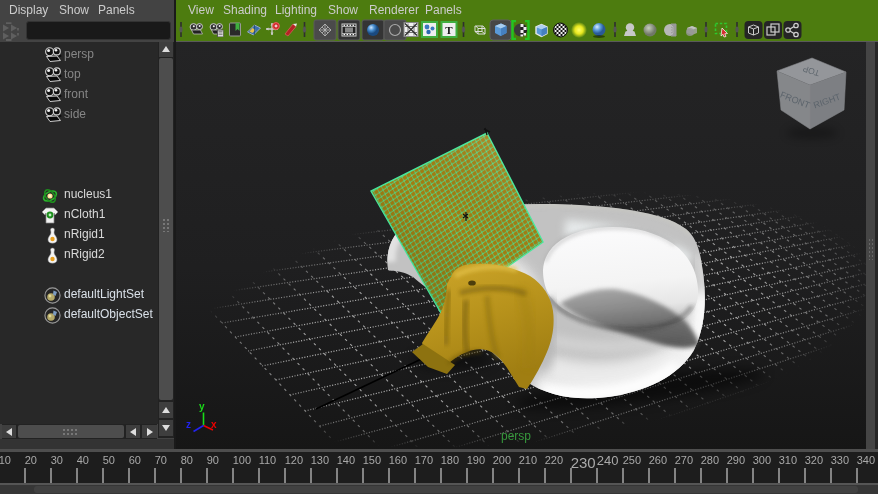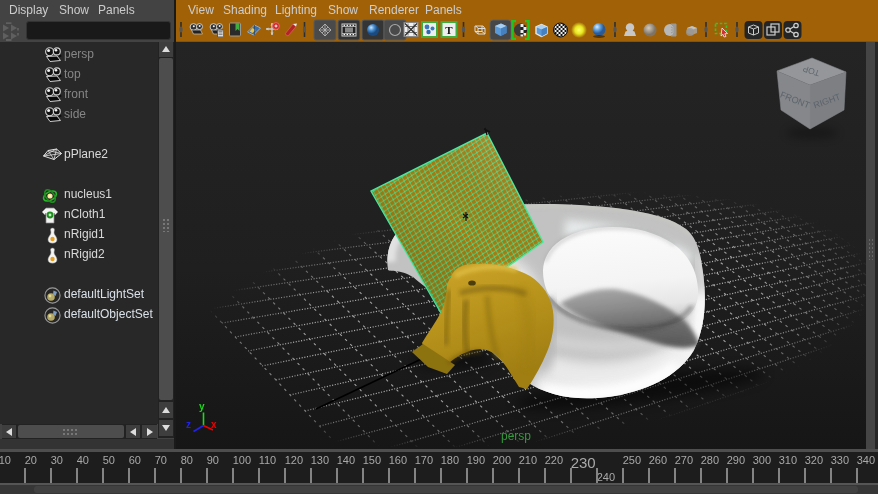--- a/index.html
+++ b/index.html
@@ -61,29 +61,20 @@
 <div style="position:absolute;left:44px;top:2px;"><svg width="18" height="17" viewBox="0 0 18 17">
             <circle cx="5.6" cy="4.8" r="4" fill="#111" stroke="#d0d0d0" stroke-width="1.1"></circle>
             <circle cx="12.8" cy="4.4" r="3.5" fill="#111" stroke="#d0d0d0" stroke-width="1.1"></circle>
             <circle cx="4.6" cy="3.6" r="1.5" fill="#f2f2f2"></circle>
             <circle cx="12" cy="3.2" r="1.3" fill="#f2f2f2"></circle>
             <path d="M2.5 9.5 L13 9 L16.5 13.5 L6 14.5 Z" fill="#090909" stroke="#cfcfcf" stroke-width="1"></path>
             <path d="M15 8.5 L17 8 L17.5 9.5 L15.5 10 Z" fill="#0a0a0a"></path>
           </svg></div>
 <div style="position:absolute;left:64px;top:2px;font-size:12px;color:#868686;white-space:nowrap">side</div>
       </div>
-      <div style="position:absolute;left:0;top:103px;width:157px;height:20px;">
-<div style="position:absolute;left:42px;top:2px;"><svg width="21" height="16" viewBox="0 0 21 16">
-            <g stroke="#e0e0e0" stroke-width="1" fill="#2e2e2e">
-              <path d="M6 3.5 L14.5 2 L19.5 6.5 L12 12.5 L1.5 9 Z"></path>
-              <path d="M6 3.5 L12 12.5 M14.5 2 L12 12.5 M1.5 9 L14.5 2 M6 3.5 L19.5 6.5 M1.5 9 L19.5 6.5" fill="none" stroke-width="0.8"></path>
-            </g>
-          </svg></div>
-<div style="position:absolute;left:64px;top:2px;font-size:12px;color:#d9d9d9;white-space:nowrap">pPlane2</div>
-      </div>
       <div style="position:absolute;left:0;top:143px;width:157px;height:20px;">
 <div style="position:absolute;left:41px;top:2px;"><svg width="18" height="18" viewBox="0 0 18 18">
             <ellipse cx="9" cy="9" rx="7" ry="4.2" fill="none" stroke="#2ab52a" stroke-width="1.6" transform="rotate(-30 9 9)"></ellipse>
             <ellipse cx="9" cy="9" rx="7" ry="4.2" fill="none" stroke="#1e8f1e" stroke-width="1.6" transform="rotate(55 9 9)"></ellipse>
             <circle cx="9" cy="9" r="2.6" fill="#ffe28a"></circle>
             <circle cx="9" cy="9" r="1.4" fill="#fff7d0"></circle>
           </svg></div>
 <div style="position:absolute;left:64px;top:2px;font-size:12px;color:#d9d9d9;white-space:nowrap">nucleus1</div>
       </div>
       <div style="position:absolute;left:0;top:163px;width:157px;height:20px;text-decoration:underline;">
@@ -155,21 +146,21 @@
       </div>
     <div class="abs" style="left:140px;top:1px;width:15px;height:13px;background:#3e3e3e">
         <div style="width:0;height:0;margin:3px auto;border-top:4px solid transparent;border-bottom:4px solid transparent;border-left:6px solid #ddd"></div>
       </div>
   </div>
   <div class="abs" style="left:0;top:439px;width:176px;height:13px;background:#333"></div>
 </div>
 
 <div class="abs" style="left:174px;top:0;width:2px;height:452px;background:#1a1a1a"></div>
 
-<div class="abs" style="left:176px;top:0;width:702px;height:336px;background:#a16207">
+<div class="abs" style="left:176px;top:0;width:702px;height:336px;background:#4d7c0f">
   <div class="abs" style="left:0;top:0;width:702px;height:19px">
     <span class="abs" style="left:12px;top:3px;font-size:12px;color:#ccc">View</span>
     <span class="abs" style="left:47px;top:3px;font-size:12px;color:#ccc">Shading</span>
     <span class="abs" style="left:99px;top:3px;font-size:12px;color:#ccc">Lighting</span>
     <span class="abs" style="left:152px;top:3px;font-size:12px;color:#ccc">Show</span>
     <span class="abs" style="left:193px;top:3px;font-size:12px;color:#ccc">Renderer</span>
     <span class="abs" style="left:249px;top:3px;font-size:12px;color:#ccc">Panels</span>
   </div>
   <svg class="abs" style="left:-176px;top:0" width="878" height="42" viewBox="0 0 878 42">
       <svg x="178" y="21" width="6" height="17" viewBox="0 0 6 17">
@@ -574,21 +565,21 @@
     <div style="position:absolute;left:336.7px;top:2px;font-size:11px;color:#a9a9a9">140</div>
     <div style="position:absolute;left:362.7px;top:2px;font-size:11px;color:#a9a9a9">150</div>
     <div style="position:absolute;left:388.7px;top:2px;font-size:11px;color:#a9a9a9">160</div>
     <div style="position:absolute;left:414.7px;top:2px;font-size:11px;color:#a9a9a9">170</div>
     <div style="position:absolute;left:440.7px;top:2px;font-size:11px;color:#a9a9a9">180</div>
     <div style="position:absolute;left:466.7px;top:2px;font-size:11px;color:#a9a9a9">190</div>
     <div style="position:absolute;left:492.7px;top:2px;font-size:11px;color:#a9a9a9">200</div>
     <div style="position:absolute;left:518.7px;top:2px;font-size:11px;color:#a9a9a9">210</div>
     <div style="position:absolute;left:544.7px;top:2px;font-size:11px;color:#a9a9a9">220</div>
     <div style="position:absolute;left:570.7px;top:2px;font-size:15px;color:#a9a9a9">230</div>
-    <div style="position:absolute;left:596.7px;top:19px;font-size:11px;color:#a9a9a9">240</div>
+    <div style="position:absolute;left:596.7px;top:1px;font-size:13px;color:#a9a9a9">240</div>
     <div style="position:absolute;left:622.7px;top:2px;font-size:11px;color:#a9a9a9">250</div>
     <div style="position:absolute;left:648.7px;top:2px;font-size:11px;color:#a9a9a9">260</div>
     <div style="position:absolute;left:674.7px;top:2px;font-size:11px;color:#a9a9a9">270</div>
     <div style="position:absolute;left:700.7px;top:2px;font-size:11px;color:#a9a9a9">280</div>
     <div style="position:absolute;left:726.7px;top:2px;font-size:11px;color:#a9a9a9">290</div>
     <div style="position:absolute;left:752.7px;top:2px;font-size:11px;color:#a9a9a9">300</div>
     <div style="position:absolute;left:778.7px;top:2px;font-size:11px;color:#a9a9a9">310</div>
     <div style="position:absolute;left:804.7px;top:2px;font-size:11px;color:#a9a9a9">320</div>
     <div style="position:absolute;left:830.7px;top:2px;font-size:11px;color:#a9a9a9">330</div>
     <div style="position:absolute;left:856.7px;top:2px;font-size:11px;color:#a9a9a9">340</div>

